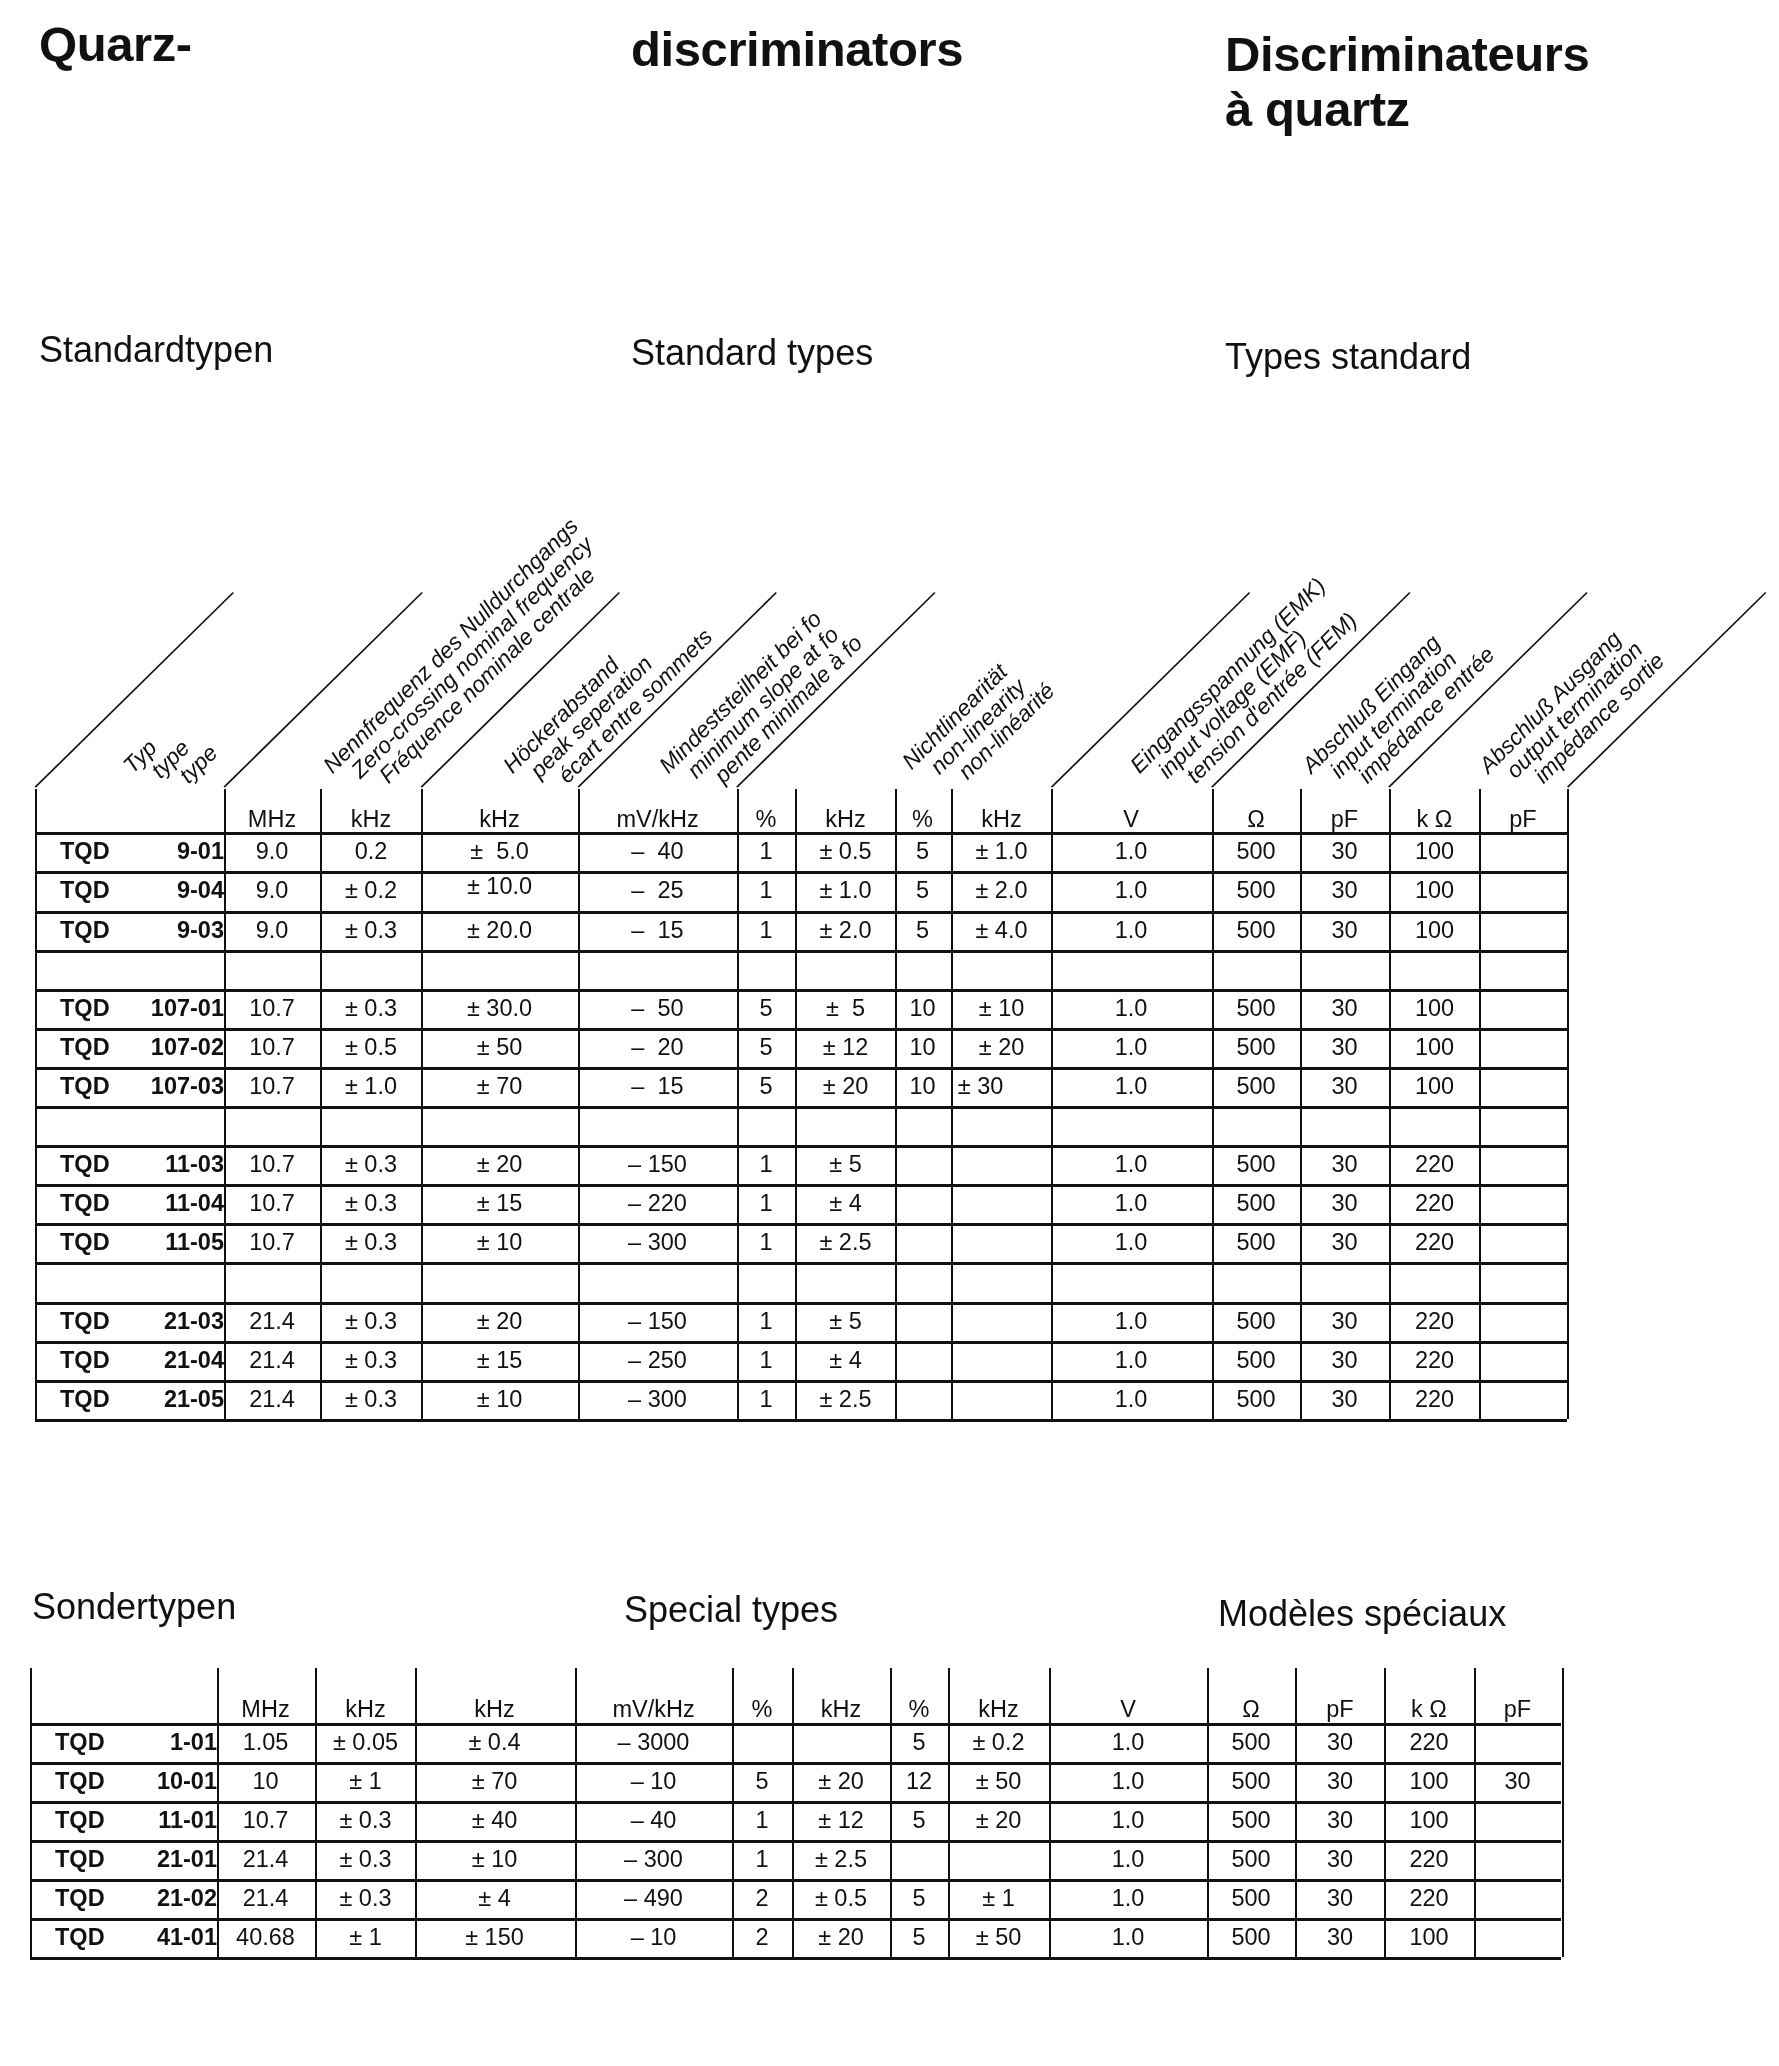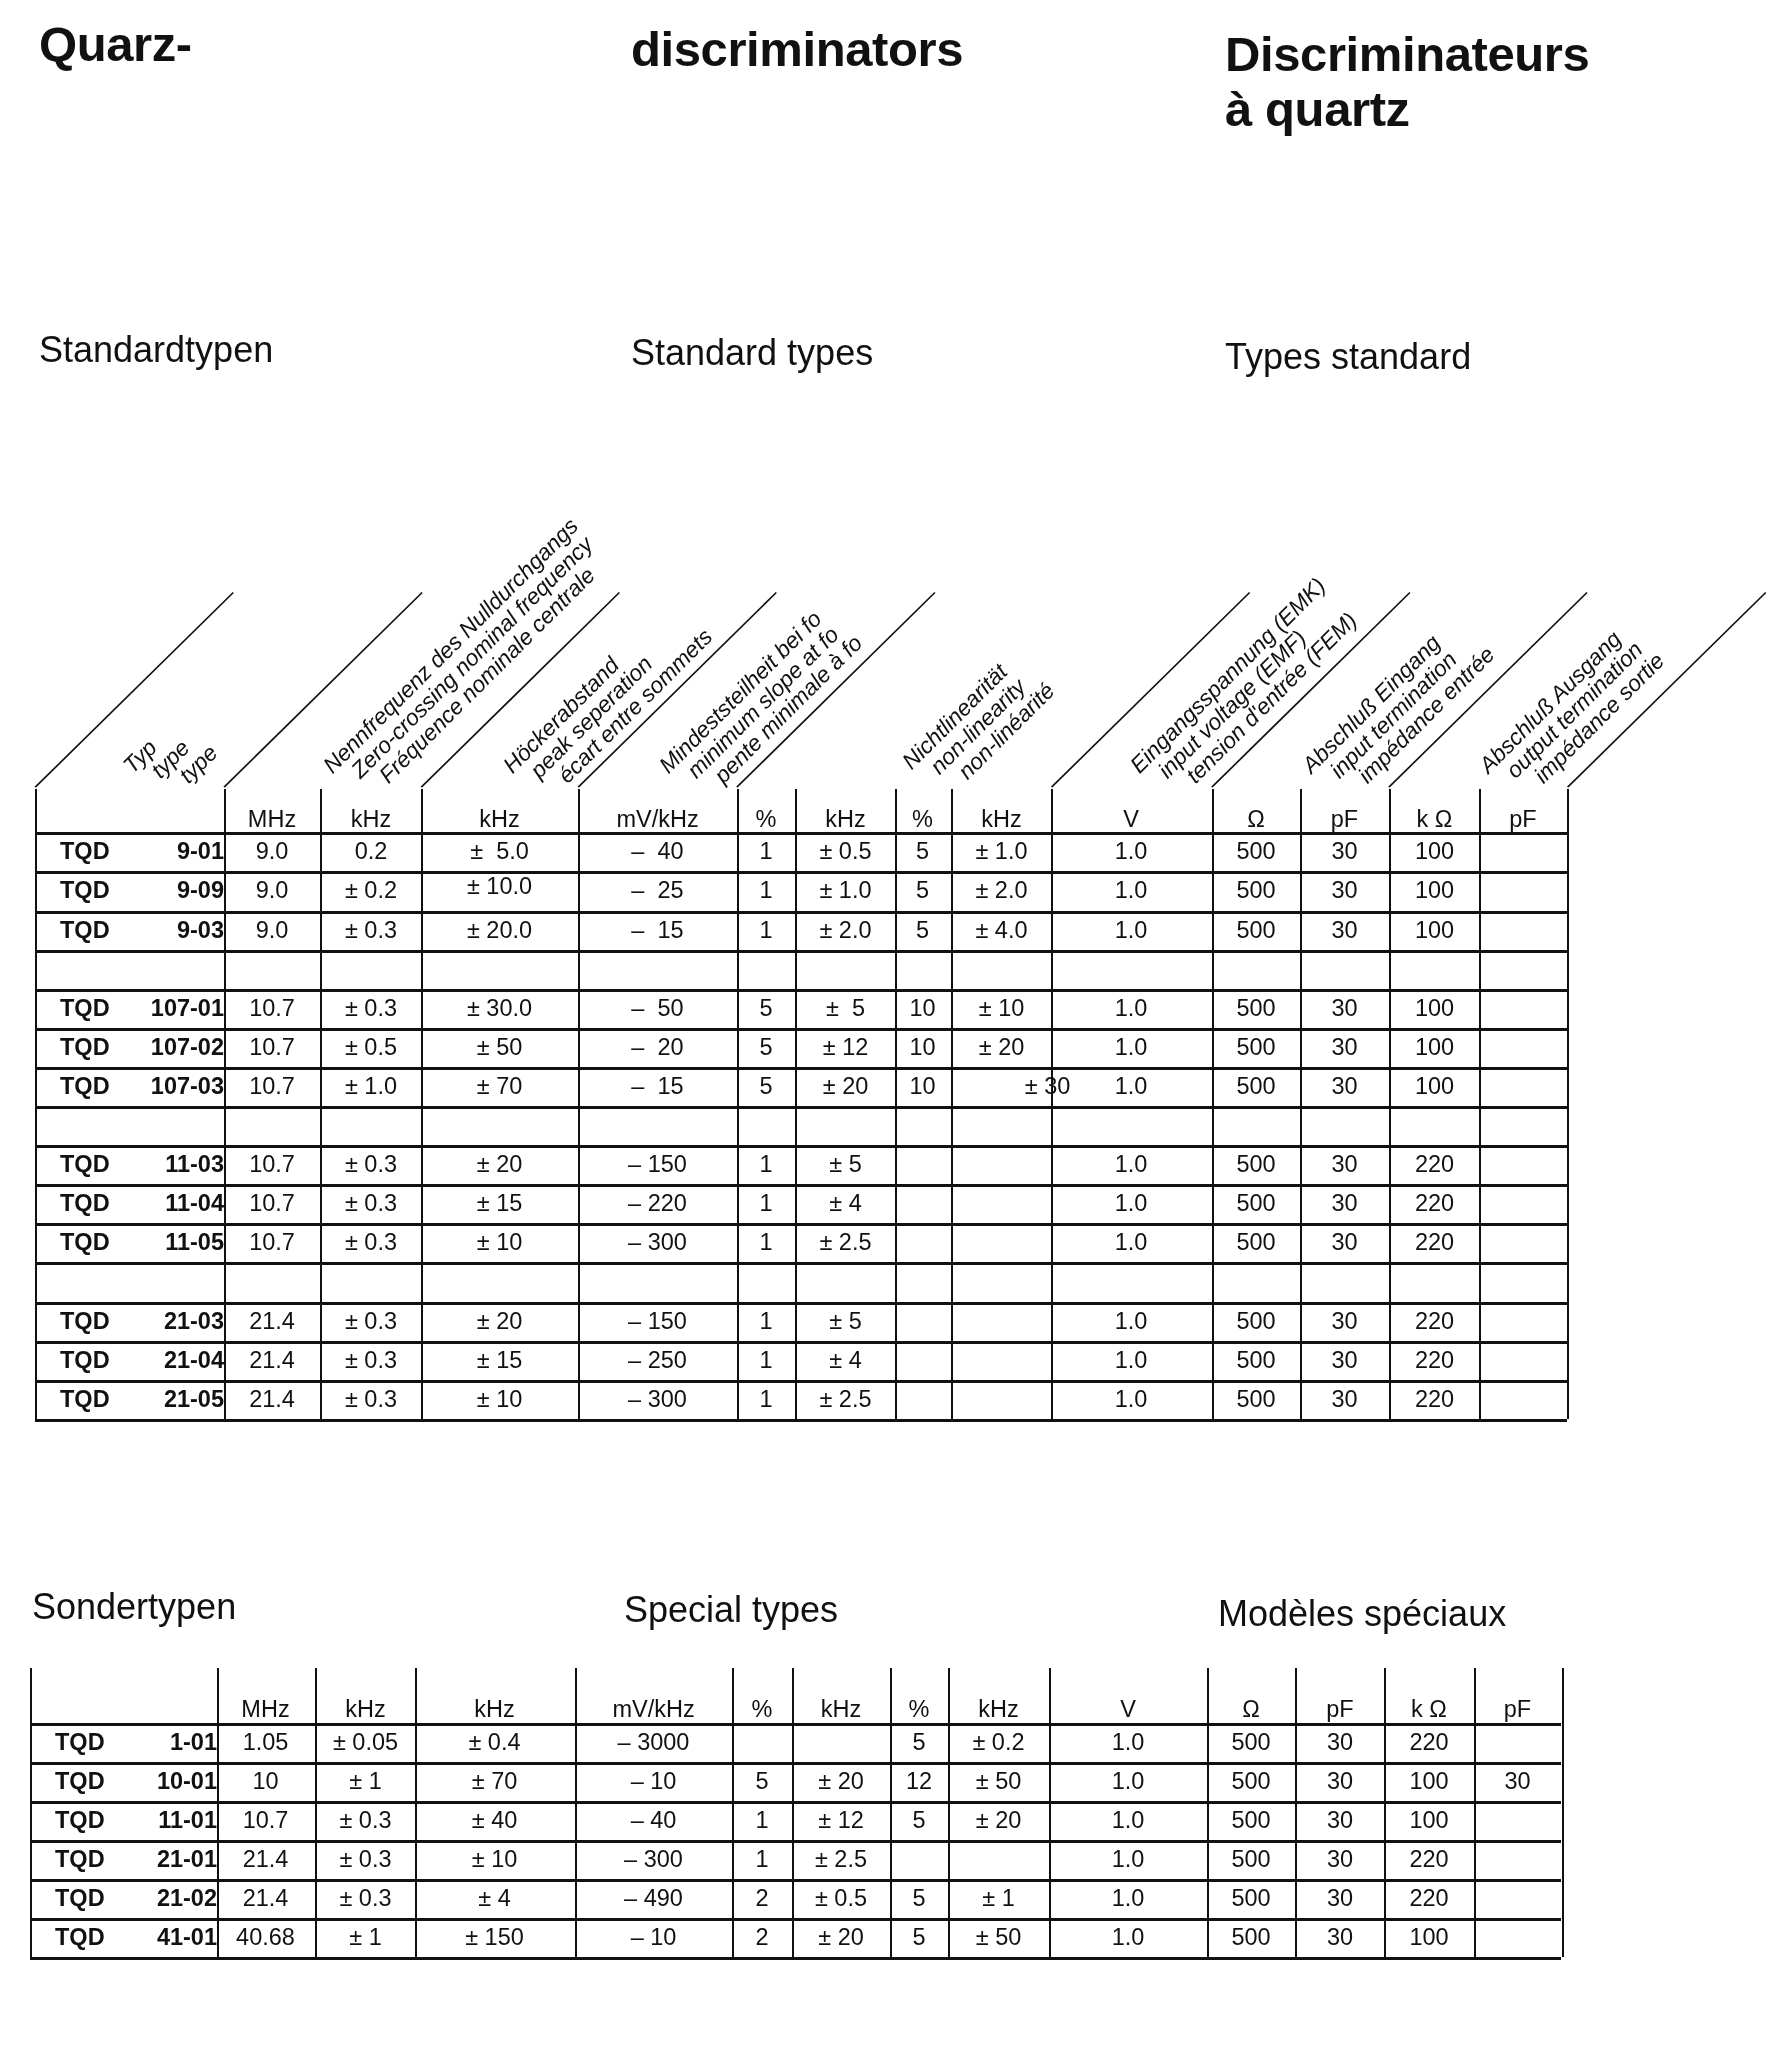--- a/index.html
+++ b/index.html
@@ -82,21 +82,21 @@
     <div class="cell" style="left: 737px; width: 58px; top: 832px; height: 39px;">1</div>
     <div class="cell" style="left: 795px; width: 101px; top: 832px; height: 39px;">± 0.5</div>
     <div class="cell" style="left: 895px; width: 55px; top: 832px; height: 39px;">5</div>
     <div class="cell" style="left: 951px; width: 101px; top: 832px; height: 39px;">± 1.0</div>
     <div class="cell" style="left: 1051px; width: 160px; top: 832px; height: 39px;">1.0</div>
     <div class="cell" style="left: 1212px; width: 88px; top: 832px; height: 39px;">500</div>
     <div class="cell" style="left: 1300px; width: 89px; top: 832px; height: 39px;">30</div>
     <div class="cell" style="left: 1389px; width: 91px; top: 832px; height: 39px;">100</div>
     <div class="cell" style="left: 1479px; width: 88px; top: 832px; height: 39px;"></div>
     <div class="grid-line-h" style="left: 35px; width: 1532px; top: 911px;"></div>
-    <div class="cell type" style="left: 35px; width: 189px; top: 871px; height: 39px;"><span class="tqd">TQD</span><span class="num">9-09</span></div>
+    <div class="cell type" style="left: 35px; width: 189px; top: 871px; height: 39px;"><span class="tqd">TQD</span><span class="num">9-04</span></div>
     <div class="cell" style="left: 224px; width: 96px; top: 871px; height: 39px;">9.0</div>
     <div class="cell" style="left: 320px; width: 102px; top: 871px; height: 39px;">± 0.2</div>
     <div class="cell" style="left: 421px; width: 157px; top: 871px; height: 30px;">± 10.0</div>
     <div class="cell" style="left: 578px; width: 159px; top: 871px; height: 39px;">–  25</div>
     <div class="cell" style="left: 737px; width: 58px; top: 871px; height: 39px;">1</div>
     <div class="cell" style="left: 795px; width: 101px; top: 871px; height: 39px;">± 1.0</div>
     <div class="cell" style="left: 895px; width: 55px; top: 871px; height: 39px;">5</div>
     <div class="cell" style="left: 951px; width: 101px; top: 871px; height: 39px;">± 2.0</div>
     <div class="cell" style="left: 1051px; width: 160px; top: 871px; height: 39px;">1.0</div>
     <div class="cell" style="left: 1212px; width: 88px; top: 871px; height: 39px;">500</div>
@@ -151,21 +151,21 @@
     <div class="cell" style="left: 1479px; width: 88px; top: 1028px; height: 39px;"></div>
     <div class="grid-line-h" style="left: 35px; width: 1532px; top: 1106px;"></div>
     <div class="cell type" style="left: 35px; width: 189px; top: 1067px; height: 39px;"><span class="tqd">TQD</span><span class="num">107-03</span></div>
     <div class="cell" style="left: 224px; width: 96px; top: 1067px; height: 39px;">10.7</div>
     <div class="cell" style="left: 320px; width: 102px; top: 1067px; height: 39px;">± 1.0</div>
     <div class="cell" style="left: 421px; width: 157px; top: 1067px; height: 39px;">± 70</div>
     <div class="cell" style="left: 578px; width: 159px; top: 1067px; height: 39px;">–  15</div>
     <div class="cell" style="left: 737px; width: 58px; top: 1067px; height: 39px;">5</div>
     <div class="cell" style="left: 795px; width: 101px; top: 1067px; height: 39px;">± 20</div>
     <div class="cell" style="left: 895px; width: 55px; top: 1067px; height: 39px;">10</div>
-    <div class="cell" style="left: 997px; width: 101px; top: 1067px; height: 39px;">± 30</div>
+    <div class="cell" style="left: 897px; width: 101px; top: 1067px; height: 39px; padding-left: 33px;">± 30</div>
     <div class="cell" style="left: 1051px; width: 160px; top: 1067px; height: 39px;">1.0</div>
     <div class="cell" style="left: 1212px; width: 88px; top: 1067px; height: 39px;">500</div>
     <div class="cell" style="left: 1300px; width: 89px; top: 1067px; height: 39px;">30</div>
     <div class="cell" style="left: 1389px; width: 91px; top: 1067px; height: 39px;">100</div>
     <div class="cell" style="left: 1479px; width: 88px; top: 1067px; height: 39px;"></div>
     <div class="grid-line-h" style="left: 35px; width: 1532px; top: 1145px;"></div>
     <div class="grid-line-h" style="left: 35px; width: 1532px; top: 1184px;"></div>
     <div class="cell type" style="left: 35px; width: 189px; top: 1145px; height: 39px;"><span class="tqd">TQD</span><span class="num">11-03</span></div>
     <div class="cell" style="left: 224px; width: 96px; top: 1145px; height: 39px;">10.7</div>
     <div class="cell" style="left: 320px; width: 102px; top: 1145px; height: 39px;">± 0.3</div>

